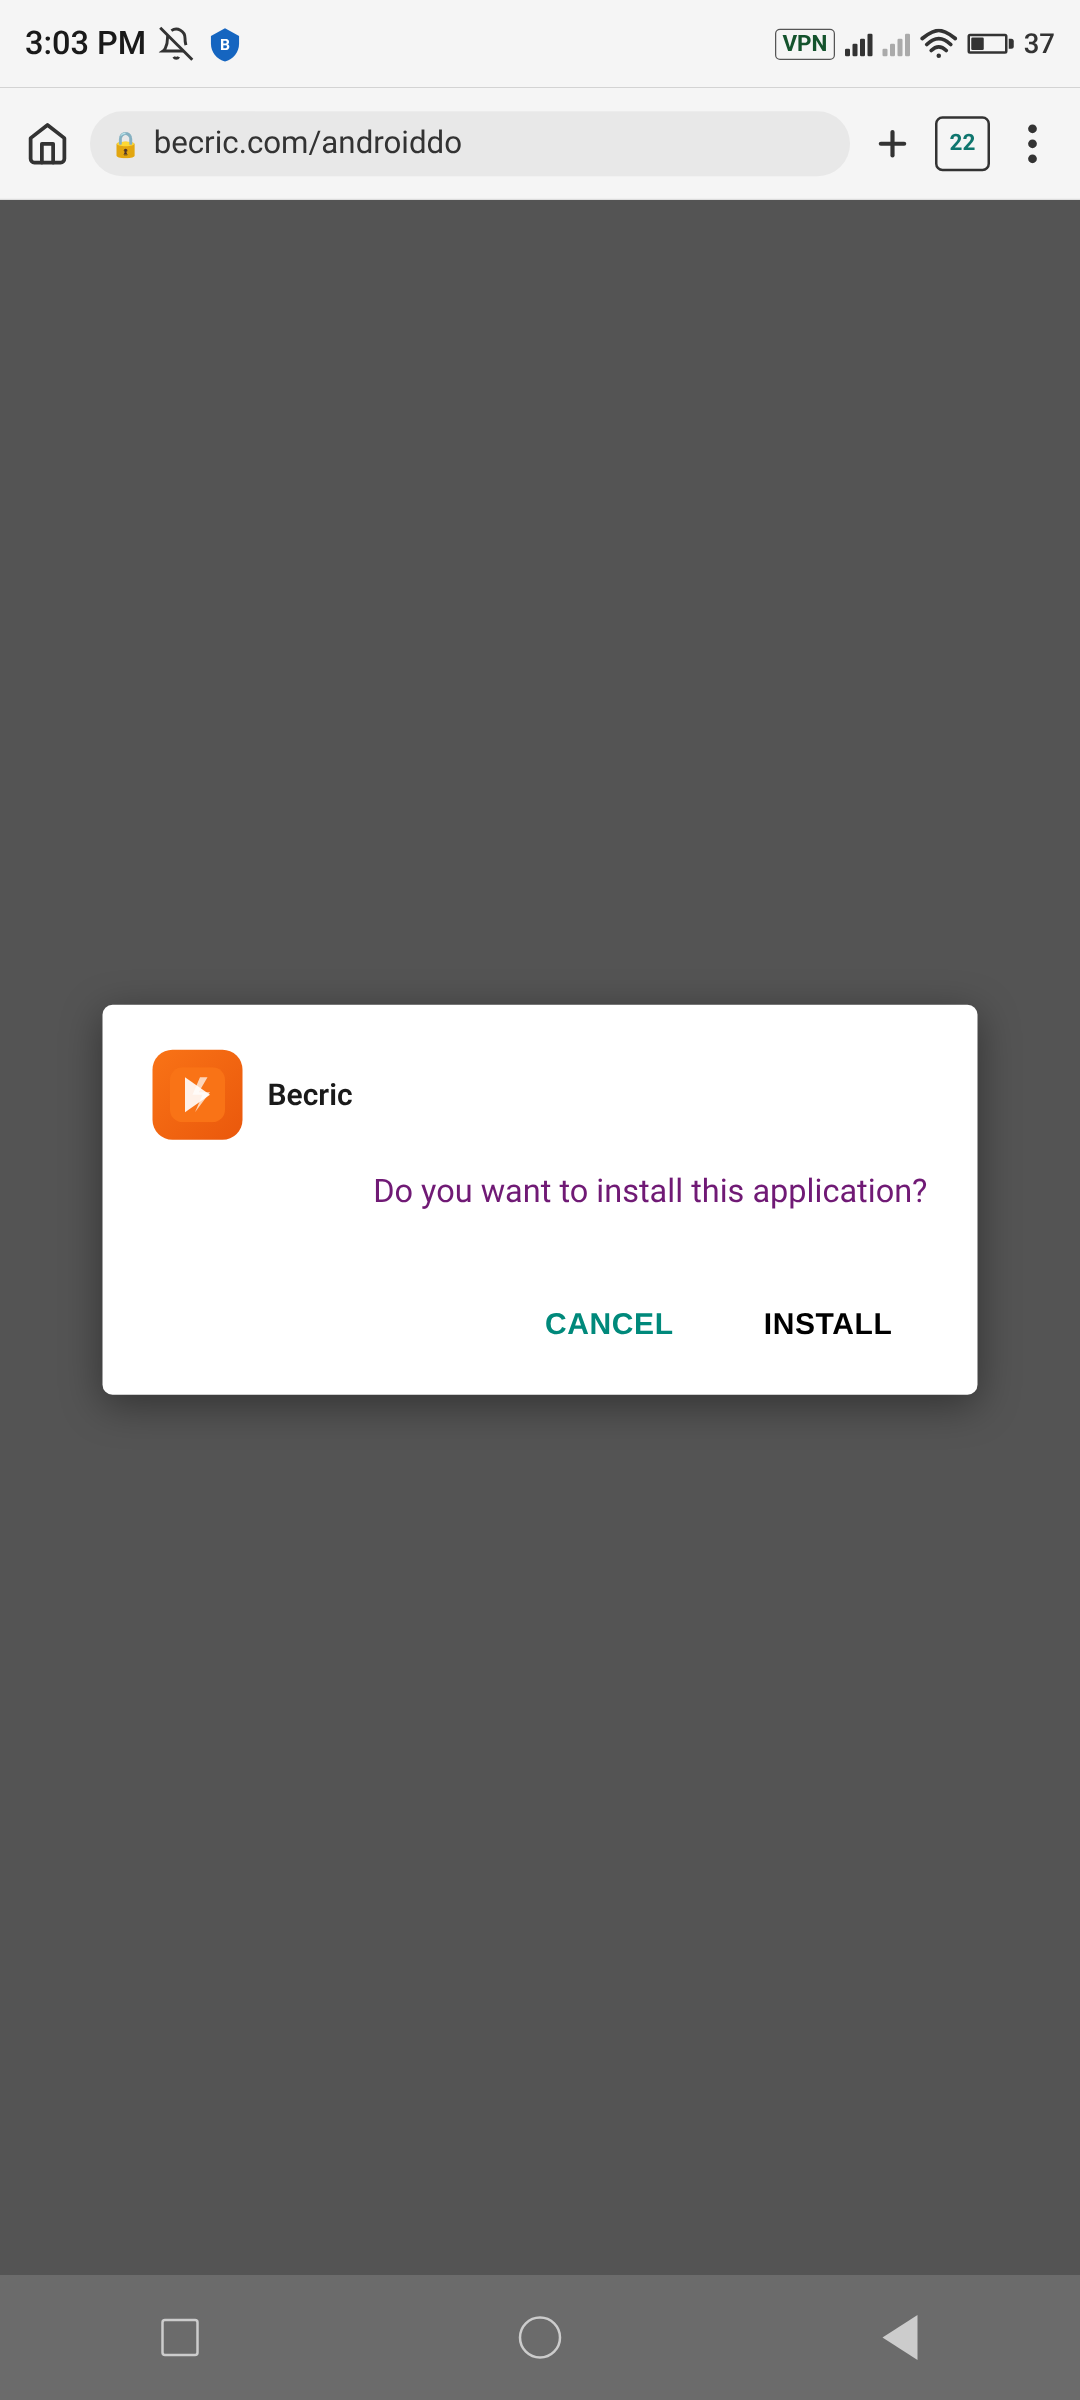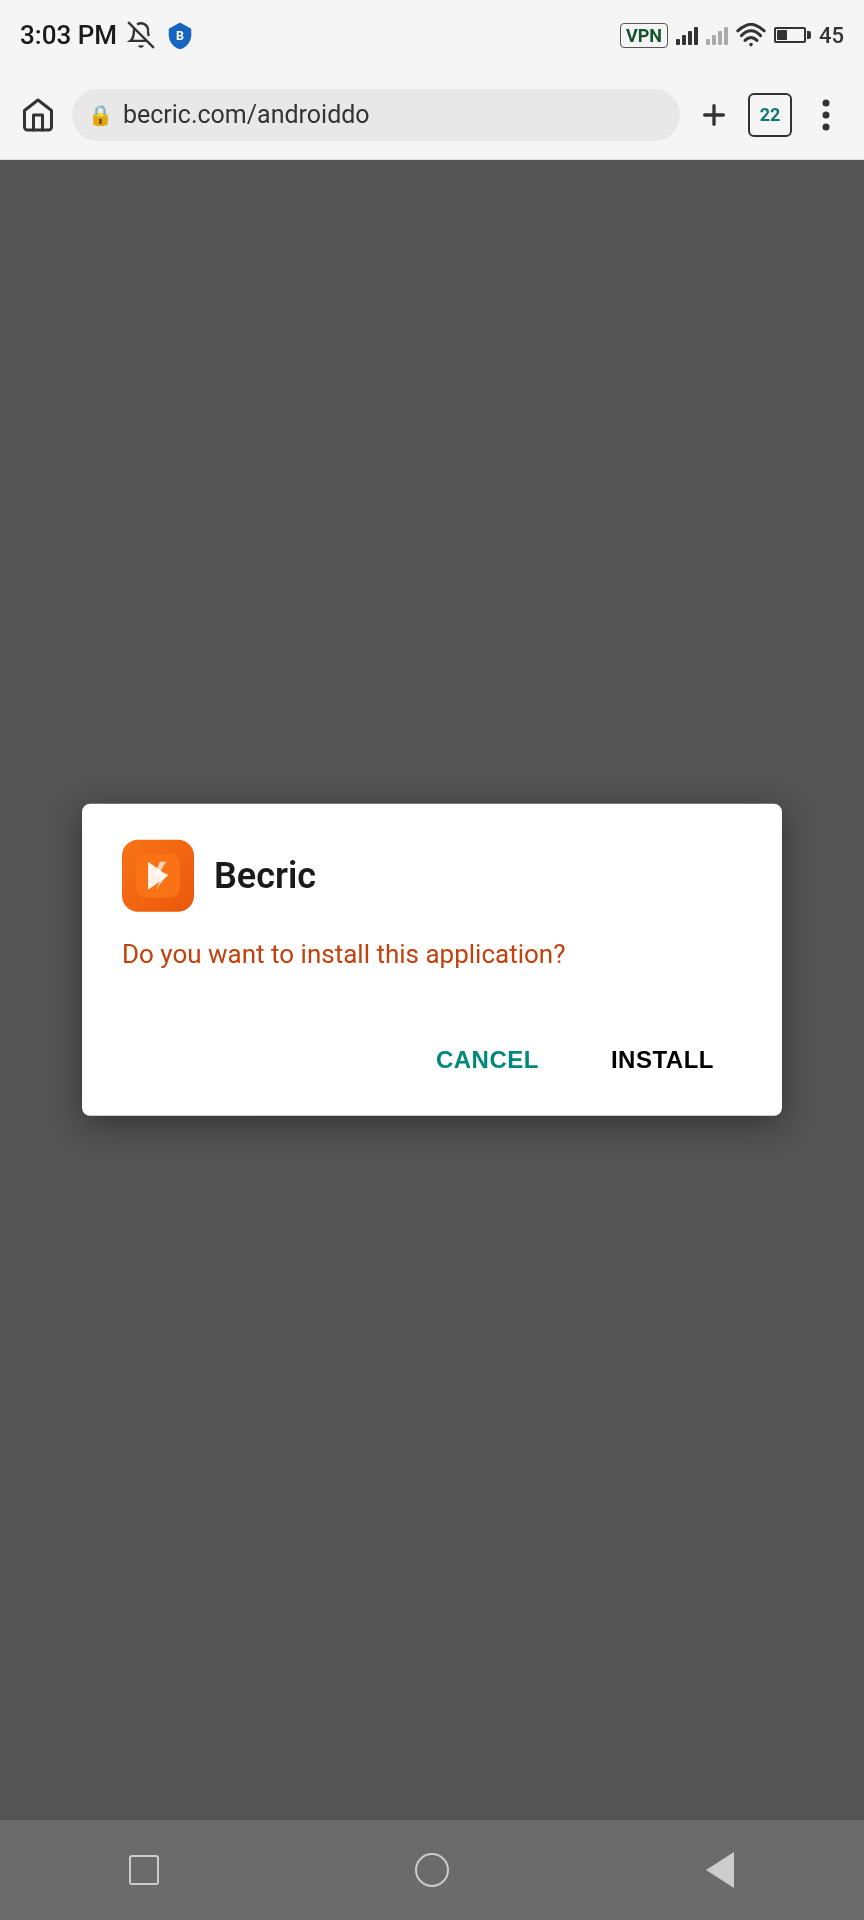--- a/index.html
+++ b/index.html
@@ -151,30 +151,31 @@
       flex-shrink: 0;
       position: relative;
     }
 
     .app-icon svg {
       width: 44px;
       height: 44px;
     }
 
     .app-name {
-      font-size: 36px;
+      font-size: 24px;
       font-weight: 600;
       color: #1a1a1a;
     }
 
     .dialog-message {
       font-size: 26px;
-      color: #c2410c;
+      color: #701a75;
       margin-bottom: 60px;
       line-height: 1.4;
+      text-align: right;
     }
 
     .dialog-actions {
       display: flex;
       justify-content: flex-end;
       gap: 16px;
     }
 
     .dialog-btn {
       padding: 14px 28px;
@@ -343,21 +344,21 @@
       <path d="M7 14.5C9 12.5 10.5 12 12 12s3 .5 5 2.5" fill="none" stroke="#333" stroke-width="2.5" stroke-linecap="round"></path>
       <circle cx="12" cy="18" r="1.5" fill="#333"></circle>
     </svg>
 
     <div class="battery-icon">
       <div class="battery-body">
         <div class="battery-fill"></div>
       </div>
       <div class="battery-tip"></div>
     </div>
-    <span style="font-size:22px;color:#333;font-weight:500;">45</span>
+    <span style="font-size:22px;color:#333;font-weight:500;">37</span>
   </div>
 </div>
 
 <div class="browser-toolbar">
   <div class="home-icon-btn">
     <svg width="36" height="36" viewBox="0 0 24 24" fill="none" stroke="#333" stroke-width="2" stroke-linecap="round" stroke-linejoin="round">
       <path d="M3 9L12 2l9 7v11a2 2 0 0 1-2 2H5a2 2 0 0 1-2-2z"></path>
       <polyline points="9 22 9 12 15 12 15 22"></polyline>
     </svg>
   </div>

